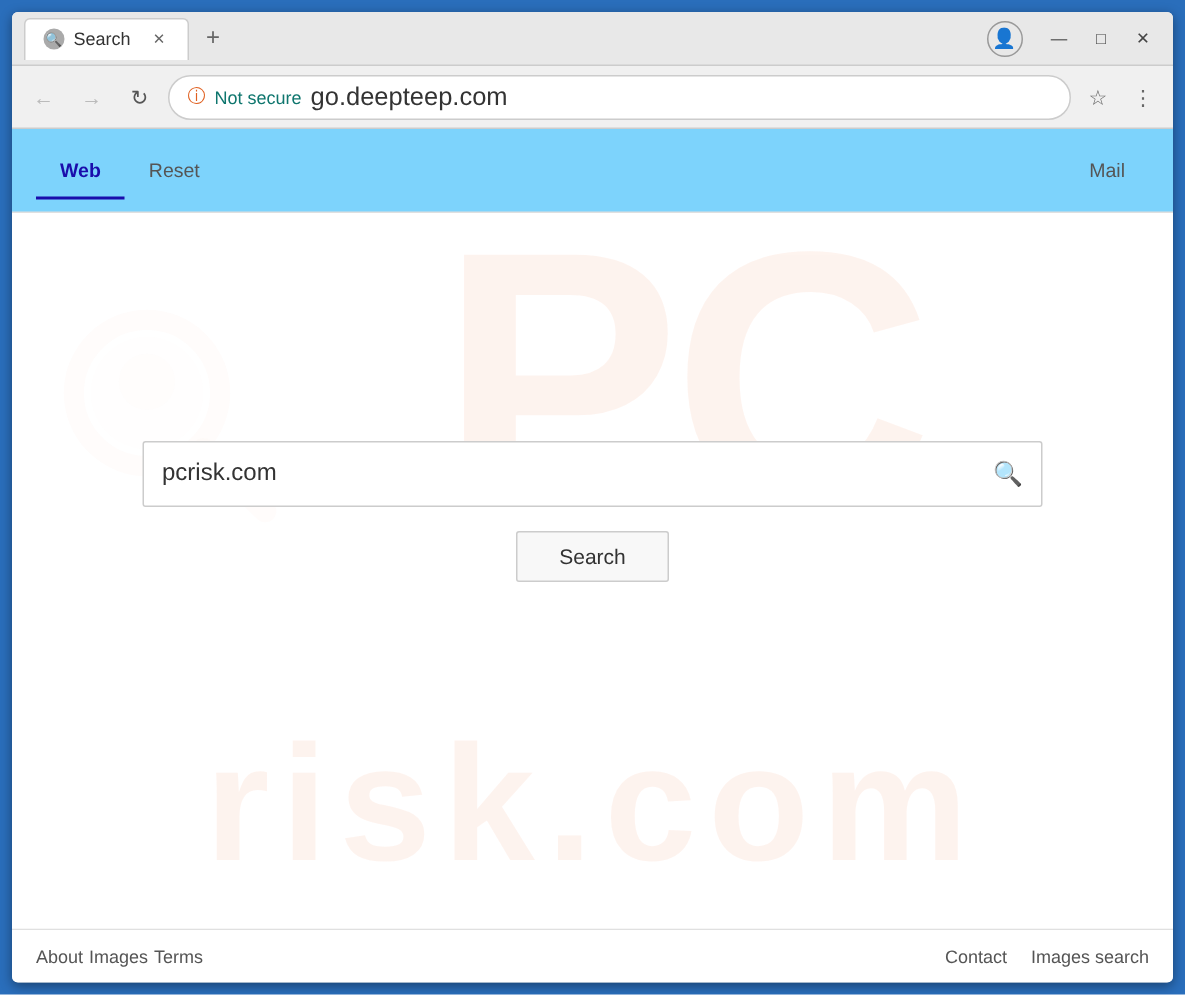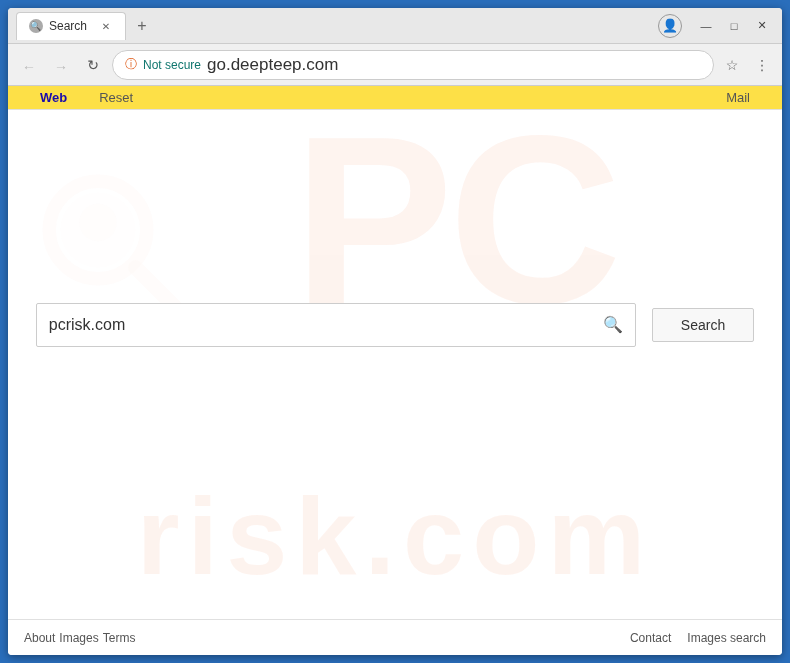--- a/index.html
+++ b/index.html
@@ -179,26 +179,26 @@
       align-items: center;
       justify-content: center;
       font-size: 14px;
       color: #666;
       cursor: pointer;
       border-radius: 50%;
     }
 
     
     .nav-tabs {
-      background: #fde047;
+      background: #7dd3fc;
       display: flex;
       align-items: center;
       padding: 0 16px;
       border-bottom: 1px solid #e0e0e0;
-      height: 24px;
+      height: 56px;
     }
 
     .nav-tab {
       padding: 10px 16px;
       font-size: 13px;
       color: #555;
       cursor: pointer;
       border-bottom: 2px solid transparent;
       margin-bottom: -1px;
     }
@@ -242,21 +242,21 @@
       top: 60px;
       left: 30px;
       width: 150px;
       height: 150px;
       opacity: 0.5;
     }
 
     
     .search-area {
       display: flex;
-      flex-direction: row;
+      flex-direction: column;
       align-items: center;
       gap: 16px;
       z-index: 1;
       margin-top: -40px;
     }
 
     .search-input-wrapper {
       display: flex;
       align-items: center;
       border: 1px solid #ccc;

